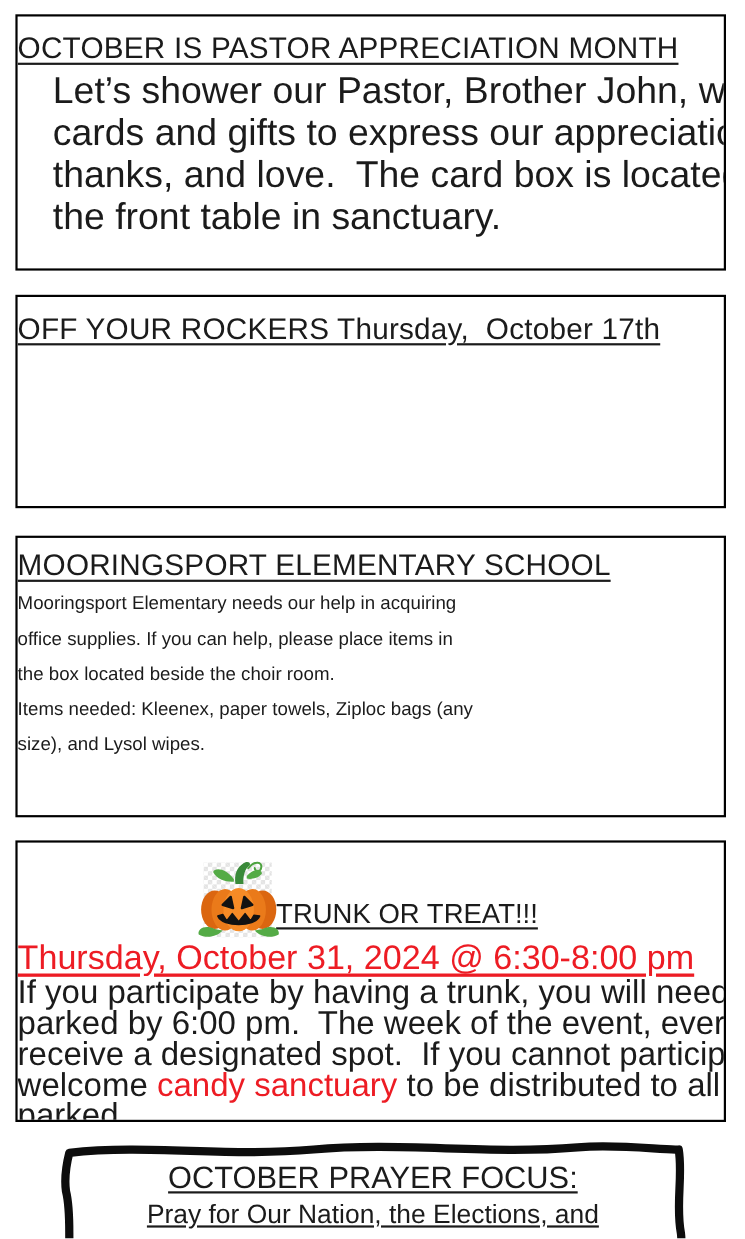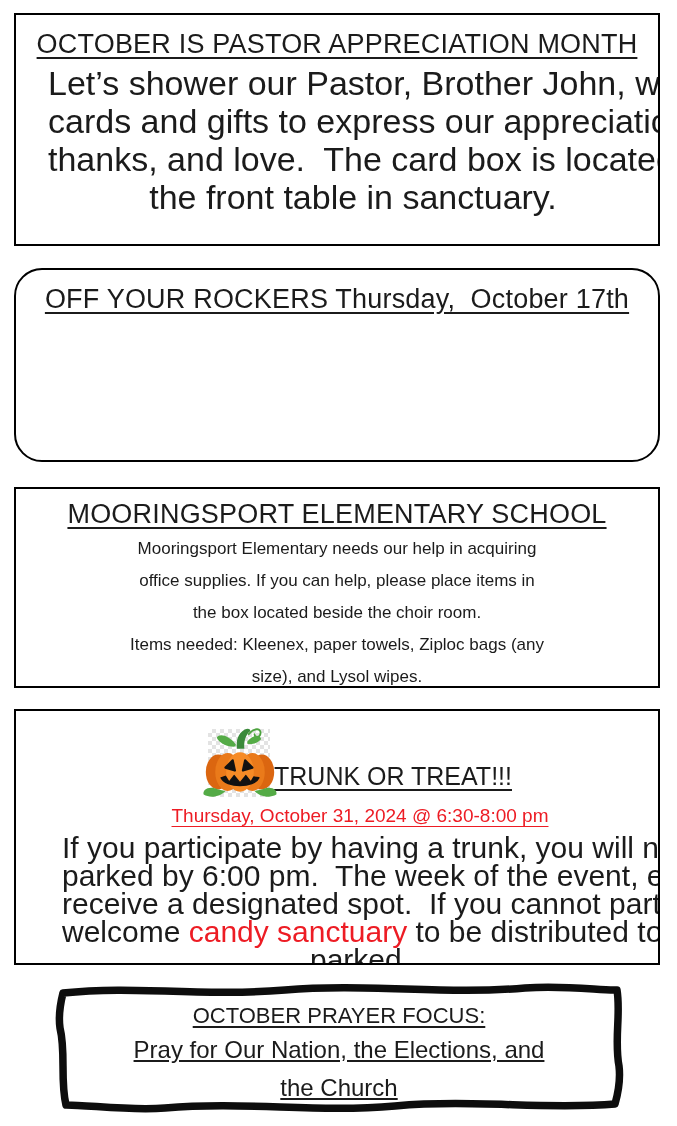--- a/index.html
+++ b/index.html
@@ -14,28 +14,28 @@
     width: 677px;
     height: 1126px;
     background: #ffffff;
     overflow: hidden;
   }
   .box {
     box-sizing: border-box;
     width: 646px;
     margin-left: 14px;
     border: 2px solid #000;
-    text-align: center;
+    text-align: left;
     overflow: hidden;
     background: #fff;
   }
   #box-pastor  { margin-top: 13px; height: 233px; padding-top: 9px; }
-  #box-rockers { margin-top: 22px; height: 194px; padding-top: 9px; border-radius: 28px; }
-  #box-school  { margin-top: 25px; height: 201px; padding-top: 7px; }
-  #box-trunk   { margin-top: 21px; height: 256px; padding-top: 4px; padding-left: 46px; }
+  #box-rockers { margin-top: 22px; height: 194px; padding-top: 9px; }
+  #box-school  { margin-top: 25px; height: 256px; padding-top: 7px; }
+  #box-trunk   { margin-top: 21px; height: 256px; padding-top: 4px; }
 
   .title {
     font-size: 27px;
     line-height: 40px;
     text-decoration: underline;
     text-underline-offset: 4px;
     white-space: pre;
     letter-spacing: 0.2px;
   }
   #box-school .title { line-height: 37px; }
@@ -52,21 +52,21 @@
   }
   .trunk-title {
     font-size: 25px;
     text-decoration: underline;
     text-underline-offset: 4px;
     padding-bottom: 6px;
     white-space: pre;
   }
   .date-line {
     color: var(--red, #ED1C24);
-    font-size: 19px;
+    font-size: 31px;
     line-height: 37px;
     text-decoration: underline;
     text-underline-offset: 4px;
     white-space: pre;
   }
   .red-inline { color: var(--red, #ED1C24); }
 
   .pumpkin-box {
     position: relative;
     width: 62px;
@@ -98,21 +98,21 @@
   .prayer-wrap > svg {
     position: absolute;
     left: 0; top: 0;
   }
   .prayer-content {
     position: relative;
     text-align: center;
     padding-top: 20px;
   }
   .prayer-title {
-    font-size: 22px;
+    font-size: 28px;
     line-height: 31px;
     text-decoration: underline;
     text-underline-offset: 3px;
     white-space: pre;
   }
   .prayer-body { font-size: 24px; line-height: 38px; white-space: pre; text-decoration: underline; }
 </style>
 </head>
 <body>
 

